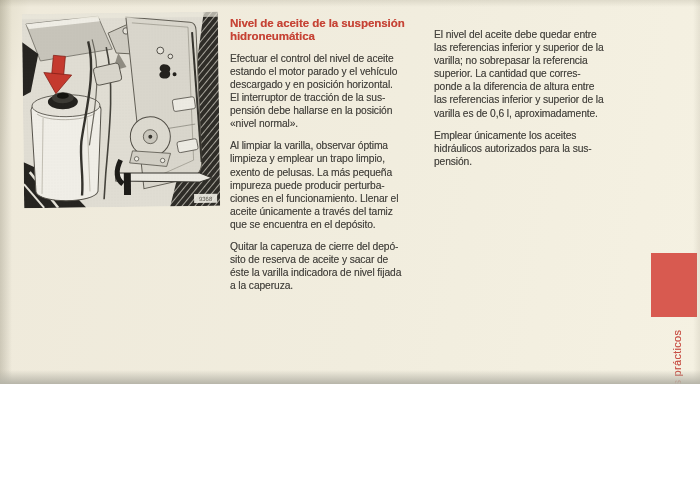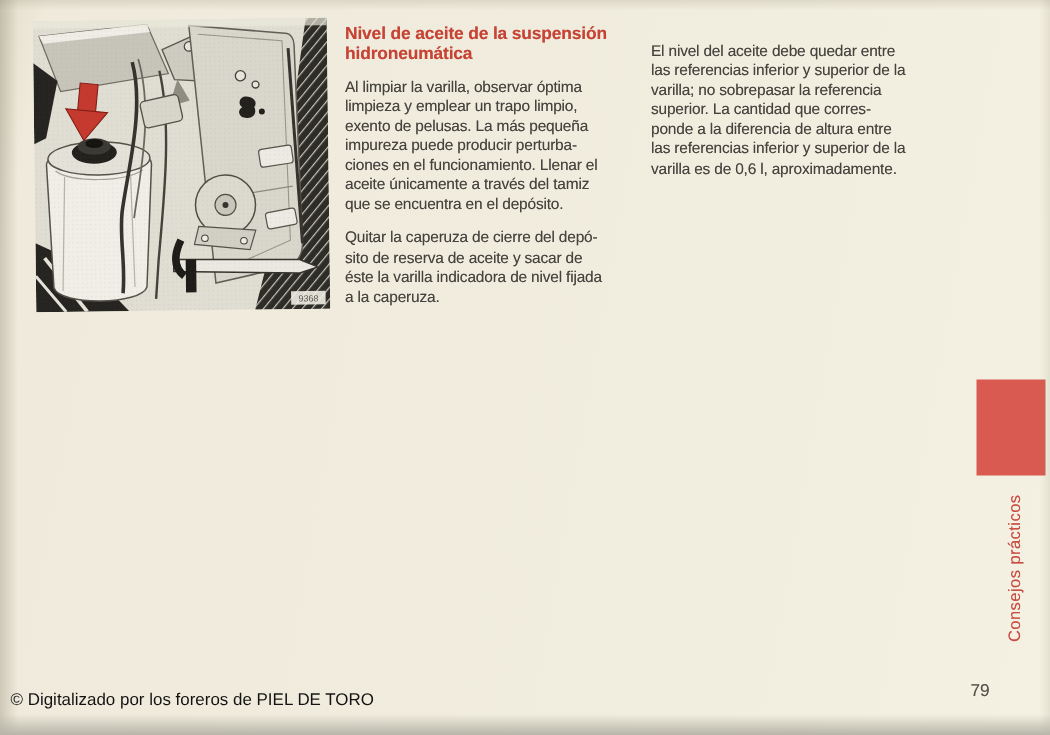--- a/index.html
+++ b/index.html
@@ -1,17 +1,17 @@
 <!DOCTYPE html>
 <html><head>
 <meta charset="utf-8">
 <style>
   html,body { margin:0; padding:0; background:#ffffff; }
   .page {
-    position:relative; width:700px; height:490px; overflow:hidden;
+    position:relative; width:700px; height:384px; overflow:hidden;
     background: linear-gradient(100deg, #e2ddca 0%, #efeadb 4%, #f1edde 55%, #f5f1e2 100%);
     font-family: "Liberation Sans", sans-serif;
   }
   .edge { position:absolute; pointer-events:none; }
   .edge-left   { left:0; top:0; width:12px; height:100%;
                  background:linear-gradient(to right, rgba(115,110,90,.28), rgba(115,110,90,0)); }
   .edge-top    { left:0; top:0; width:100%; height:7px;
                  background:linear-gradient(to bottom, rgba(130,125,105,.18), rgba(130,125,105,0)); }
   .edge-right  { right:0; top:0; width:7px; height:100%;
                  background:linear-gradient(to left, rgba(140,135,115,.15), rgba(140,135,115,0)); }
@@ -139,20 +139,26 @@
       <rect x="0" y="0" width="196" height="5" fill="#ebe8dc" opacity="0.7"></rect>
 
       <rect x="170" y="182" width="23" height="9" fill="#efede4" opacity="0.9"></rect>
       <text x="181.5" y="189" font-size="6" fill="#5a574e" text-anchor="middle">9368</text>
     </svg>
   </figure>
 
   <section class="col col1">
     <h1 class="title">Nivel de aceite de la suspensión
 hidroneumática</h1>
+    <p>Efectuar el control del nivel de aceite
+estando el motor parado y el vehículo
+descargado y en posición horizontal.
+El interruptor de tracción de la sus-
+pensión debe hallarse en la posición
+«nivel normal».</p>
     <p>Al limpiar la varilla, observar óptima
 limpieza y emplear un trapo limpio,
 exento de pelusas. La más pequeña
 impureza puede producir perturba-
 ciones en el funcionamiento. Llenar el
 aceite únicamente a través del tamiz
 que se encuentra en el depósito.</p>
     <p>Quitar la caperuza de cierre del depó-
 sito de reserva de aceite y sacar de
 éste la varilla indicadora de nivel fijada
@@ -160,20 +166,23 @@
   </section>
 
   <section class="col col2">
     <p>El nivel del aceite debe quedar entre
 las referencias inferior y superior de la
 varilla; no sobrepasar la referencia
 superior. La cantidad que corres-
 ponde a la diferencia de altura entre
 las referencias inferior y superior de la
 varilla es de 0,6 l, aproximadamente.</p>
+    <p>Emplear únicamente los aceites
+hidráulicos autorizados para la sus-
+pensión.</p>
   </section>
 
   <div class="chapter-tab"></div>
   <div class="chapter-tab-label">Consejos prácticos</div>
 
   <div class="page-number">79</div>
   <div class="watermark">© Digitalizado por los foreros de PIEL DE TORO</div>
 
   <div class="edge edge-left"></div>
   <div class="edge edge-top"></div>

